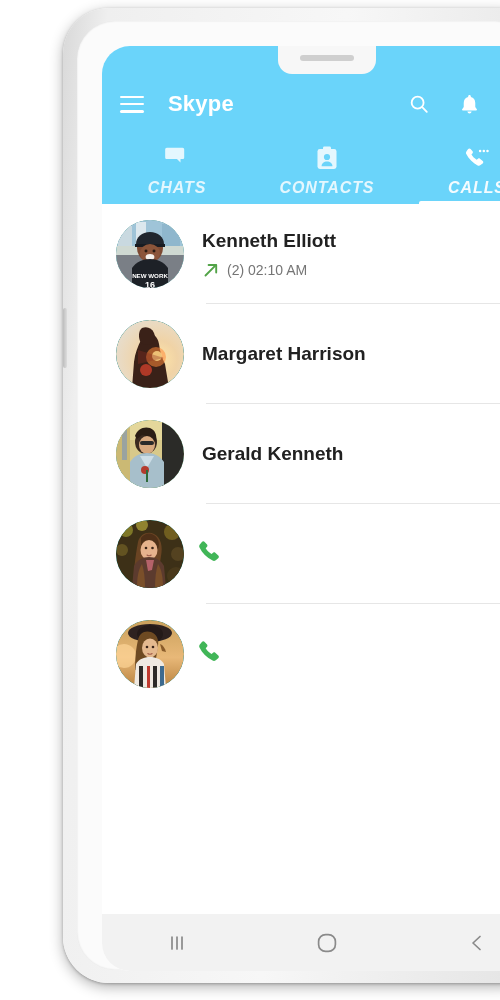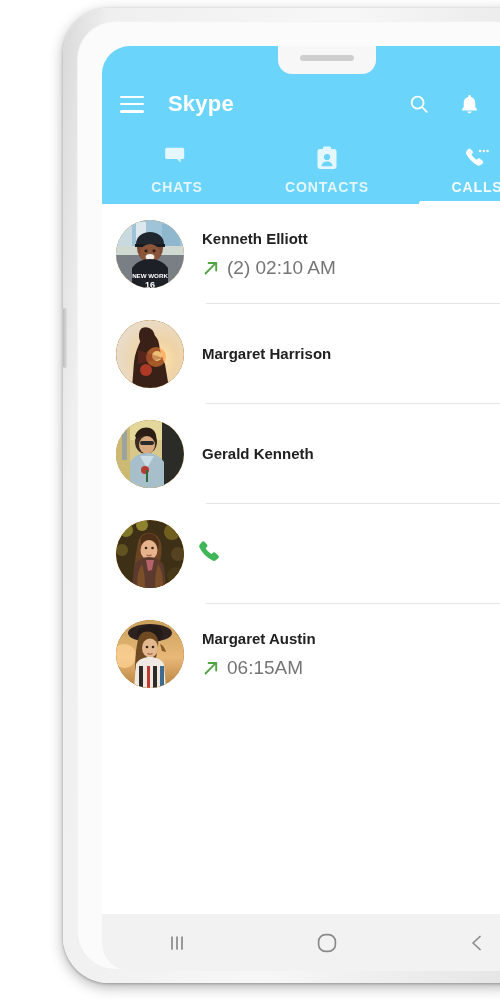--- a/index.html
+++ b/index.html
@@ -154,24 +154,25 @@
     flex-direction: column;
     align-items: center;
     justify-content: flex-start;
     padding-top: 5px;
     cursor: pointer;
     position: relative;
   }
   .tab-icon { height: 26px; display:flex; align-items:center; justify-content:center; }
   .tab-label {
     margin-top: 8px;
-    font-size: 14px;
+    font-size: 16px;
     font-weight: bold;
     letter-spacing: 0.9px;
     color: rgba(255,255,255,0.93);
+    font-style: italic;
   }
   .tab.inactive .tab-label { color: rgba(255,255,255,0.82); }
   .tab.inactive .tab-icon svg { opacity: 0.82; }
   .tab-indicator {
     position: absolute;
     bottom: 0;
     left: 11%;
     width: 78%;
     height: 3px;
     background: #ffffff;
@@ -200,48 +201,48 @@
     left: 104px; right: 0; bottom: 0;
     height: 1px;
     background: #e6e6e6;
   }
   .avatar {
     width: 68px; height: 68px;
     border-radius: 50%;
     flex: 0 0 auto;
     overflow: hidden;
     position: relative;
-    background: #a16207;
+    background: #0f766e;
   }
   .avatar .av-img { position: absolute; inset: 0; }
   .call-info {
     flex: 1 1 auto;
     margin-left: 18px;
     min-width: 0;
   }
   .call-name {
-    font-size: 15px;
+    font-size: 19px;
     font-weight: bold;
     color: #212121;
     line-height: 1.2;
     white-space: nowrap;
   }
   .call-meta {
     margin-top: 9px;
     display: flex;
     align-items: center;
   }
   .call-dir-icon {
     width: 17px; height: 17px;
     margin-right: 8px;
     flex: 0 0 auto;
     display: flex; align-items: center; justify-content: center;
   }
   .call-time {
-    font-size: 19px;
+    font-size: 14px;
     color: #757575;
     white-space: nowrap;
   }
   .call-action {
     width: 36px; height: 36px;
     flex: 0 0 auto;
     display: flex; align-items: center; justify-content: center;
     cursor: pointer;
     margin-left: 8px;
   }
@@ -544,32 +545,20 @@
                 <path d="M31.8 33.5c1.2.9 3 .9 4.3 0" stroke="#a4604c" stroke-width="1.1" fill="none" stroke-linecap="round"></path>
                 <path d="M20 44c3-5 8-7 14-7s11 2 14 7l2 24H18z" fill="#efe9e2"></path>
                 <path d="M23 46h4v22h-4z" fill="#2d2a28"></path>
                 <path d="M31 46h3v22h-3z" fill="#c03a2f"></path>
                 <path d="M37 46h4v22h-4z" fill="#2d2a28"></path>
                 <path d="M44 46h4v22h-4z" fill="#3d6a8f"></path>
                 <path d="M44 24c3 1 5 4 6 8l-4-1z" fill="#8a5c2a"></path>
               </g>
             </svg>
           </div>
-          <div class="call-info">
-            <div class="call-name">Margaret Austin</div>
-            <div class="call-meta">
-              <span class="call-dir-icon">
-                <svg width="16" height="16" viewBox="0 0 16 16" fill="none" stroke="#52a347" stroke-width="1.9" stroke-linecap="round" stroke-linejoin="round">
-                  <line x1="2.5" y1="13.5" x2="12.8" y2="3.2"></line>
-                  <polyline points="5.6,3 13.2,3 13.2,10.6"></polyline>
-                </svg>
-              </span>
-              <span class="call-time">06:15AM</span>
-            </div>
-          </div>
           <div class="call-action">
             <span>
               <svg width="27" height="27" viewBox="0 0 24 24" fill="#41b658">
                 <path d="M6.8 2.6c-.65-.72-1.8-.72-2.45.08L2.5 4.9c-.62.78-.72 1.86-.27 2.76C4.6 12.6 8.6 16.6 13.9 19.2c.9.45 1.98.35 2.76-.27l2.2-1.85c.8-.65.8-1.8.08-2.45l-2.7-2.4c-.55-.48-1.37-.48-1.92 0l-1.45 1.2c-2.1-1.3-3.85-3.05-5.15-5.15l1.2-1.45c.48-.55.48-1.37 0-1.92L6.8 2.6z"></path>
               </svg>
             </span>
           </div>
         </div>
 
       </div>

